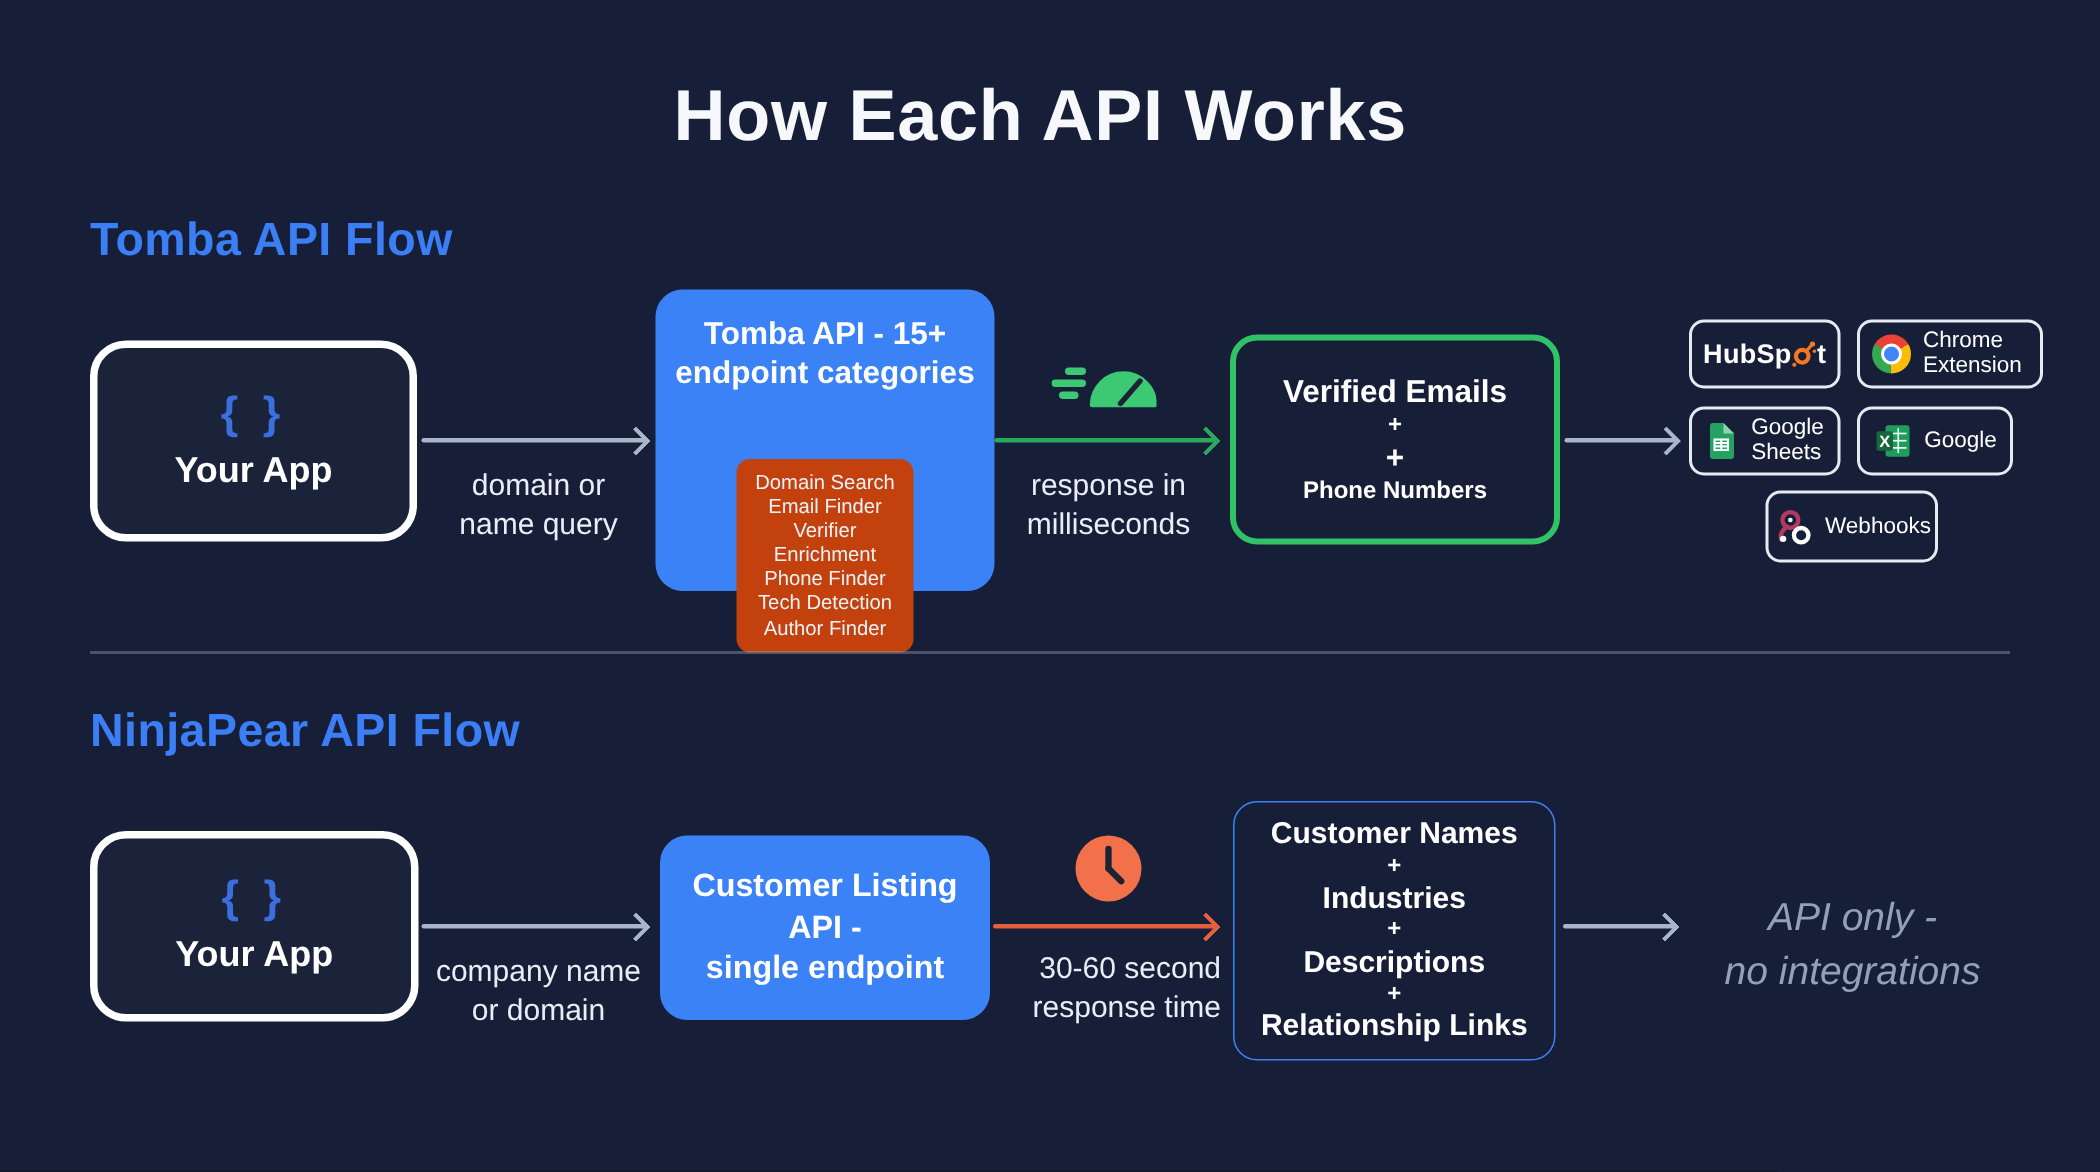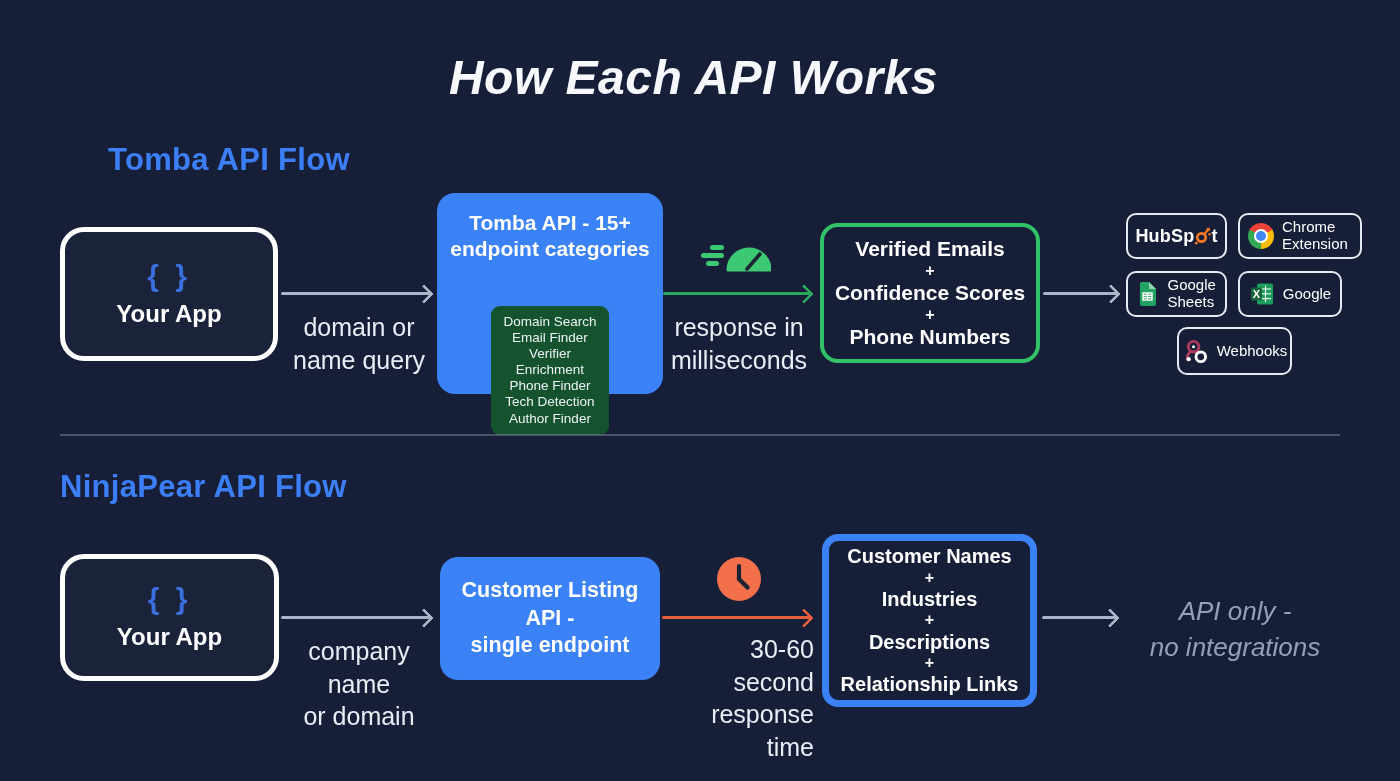--- a/index.html
+++ b/index.html
@@ -5,51 +5,51 @@
   html,body{margin:0;padding:0;background:#0e1526;}
   .stage{
     position:relative;width:1400px;height:781px;overflow:hidden;
     background:#171f38;
     font-family:"Liberation Sans","DejaVu Sans",sans-serif;
     color:#ffffff;
   }
   .pre{white-space:pre-line;}
   .main-title{
     position:absolute;top:50px;left:0;right:13px;text-align:center;
-    font-size:48px;font-weight:bold;color:#f6f8fb;letter-spacing:.5px;font-style:italic;
+    font-size:48px;font-weight:bold;color:#f6f8fb;letter-spacing:.5px;
   }
   .section-heading{
     position:absolute;font-size:31px;font-weight:bold;color:#3b7ef6;letter-spacing:.3px;
   }
   
   .app-box{
     position:absolute;box-sizing:border-box;border:5px solid #ffffff;border-radius:24px;
     background:rgba(255,255,255,0.02);
     display:flex;flex-direction:column;align-items:center;justify-content:center;gap:9px;
   }
   .braces{font-size:30px;font-weight:bold;color:#3a6fdd;letter-spacing:4px;line-height:1;}
   .app-label{font-size:24px;font-weight:bold;color:#fff;}
   
   .arrow{position:absolute;height:3px;border-radius:2px;background:currentColor;}
   .arrow::after{
     content:"";position:absolute;right:1px;top:50%;width:11px;height:11px;
     border-top:3px solid currentColor;border-right:3px solid currentColor;border-radius:1px;
     transform:translate(0,-50%) rotate(45deg);
   }
   .flow-label{
-    position:absolute;text-align:center;font-size:25px;line-height:1.3;color:#e9edf5;
+    position:absolute;text-align:center;font-size:20px;line-height:1.3;color:#e9edf5;
   }
   
   .api-box{
     position:absolute;box-sizing:border-box;background:#3b82f6;border-radius:18px;
     display:flex;flex-direction:column;align-items:center;text-align:center;color:#fff;gap:32px;
   }
   .api-box-title{font-size:21px;font-weight:bold;line-height:1.25;}
   .endpoint-list{
-    background:#14532d;border-radius:9px;margin-top:11px;padding:8px 12px;
+    background:#c2410c;border-radius:9px;margin-top:11px;padding:8px 12px;
     font-size:13.5px;line-height:1.2;color:#eef2f8;text-align:center;
   }
   
   .outline-box{
     position:absolute;box-sizing:border-box;border-radius:18px;
     display:flex;flex-direction:column;align-items:center;justify-content:center;
     text-align:center;color:#fff;
   }
   .stack-line{font-size:21px;font-weight:bold;line-height:1.22;}
   .outline-box .stack-line:nth-child(even){font-size:16px;line-height:1.15;}
@@ -72,21 +72,21 @@
   }
   .icon-abs{position:absolute;}
 </style>
 </head>
 <body>
 
 <div class="stage">
 
   <div class="main-title">How Each API Works</div>
 
-  <div class="section-heading" style="left:60px;top:142px;margin-left:48px;">Tomba API Flow</div>
+  <div class="section-heading" style="left:60px;top:142px;">Tomba API Flow</div>
 
   <div class="app-box" style="left:60px;top:227px;width:218px;height:134px;">
     <div class="braces">{ }</div>
     <div class="app-label">Your App</div>
   </div>
 
   <div class="arrow" style="left:281px;top:292px;width:151px;color:#a9b6c9;"></div>
   <div class="flow-label pre" style="left:283px;top:311px;width:152px;">domain or
 name query</div>
 
@@ -111,21 +111,20 @@
     <path d="M 27 30 A 21 21 0 0 1 69 30 Z" fill="#3dc973" stroke="#3dc973" stroke-width="3" stroke-linejoin="round"></path>
     <line x1="46" y1="29" x2="59" y2="14" stroke="#1b2335" stroke-width="3.6" stroke-linecap="round"></line>
   </svg>
   <div class="arrow" style="left:663px;top:292px;width:149px;color:#2aa85b;"></div>
   <div class="flow-label pre" style="left:663px;top:311px;width:152px;">response in
 milliseconds</div>
 
   <div class="outline-box" style="left:820px;top:223px;width:220px;height:140px;border:4px solid #31c268;">
     <div class="stack-line">Verified Emails</div>
     <div class="stack-line">+</div>
-    <div class="stack-line">Confidence Scores</div>
     <div class="stack-line">+</div>
     <div class="stack-line">Phone Numbers</div>
   </div>
 
   <div class="arrow" style="left:1043px;top:292px;width:76px;color:#a9b6c9;"></div>
 
   <div class="int-box" style="left:1126px;top:213px;width:101px;height:46px;">
     <span class="hs-word">
       <span>HubSp</span>
       <svg width="17" height="18" viewBox="0 0 17 18">
@@ -207,21 +206,21 @@
 
   <svg class="icon-abs" style="left:716px;top:556px;" width="46" height="46" viewBox="0 0 46 46">
     <circle cx="23" cy="23" r="22" fill="#f2714a"></circle>
     <line x1="23" y1="23" x2="23" y2="10" stroke="#1b2335" stroke-width="4.2" stroke-linecap="round"></line>
     <line x1="23" y1="23" x2="31.5" y2="31.5" stroke="#1b2335" stroke-width="4.2" stroke-linecap="round"></line>
   </svg>
   <div class="arrow" style="left:662px;top:616px;width:150px;color:#e4603d;"></div>
   <div class="flow-label pre" style="left:664px;top:633px;width:150px;text-align:right;">30-60 second
 response time</div>
 
-  <div class="outline-box" style="left:822px;top:534px;width:215px;height:173px;border:7px solid #3b82f6;border-radius:16px;">
+  <div class="outline-box" style="left:822px;top:534px;width:215px;height:173px;border:1px solid #3b82f6;border-radius:16px;">
     <div class="stack-line" style="font-size:20px;">Customer Names</div>
     <div class="stack-line">+</div>
     <div class="stack-line" style="font-size:20px;">Industries</div>
     <div class="stack-line">+</div>
     <div class="stack-line" style="font-size:20px;">Descriptions</div>
     <div class="stack-line">+</div>
     <div class="stack-line" style="font-size:20px;">Relationship Links</div>
   </div>
 
   <div class="arrow" style="left:1042px;top:616px;width:76px;color:#a9b6c9;"></div>

